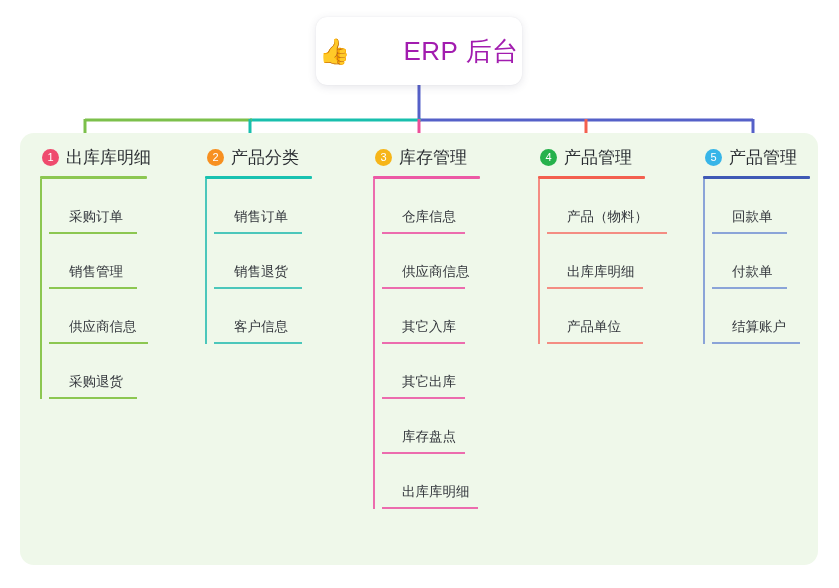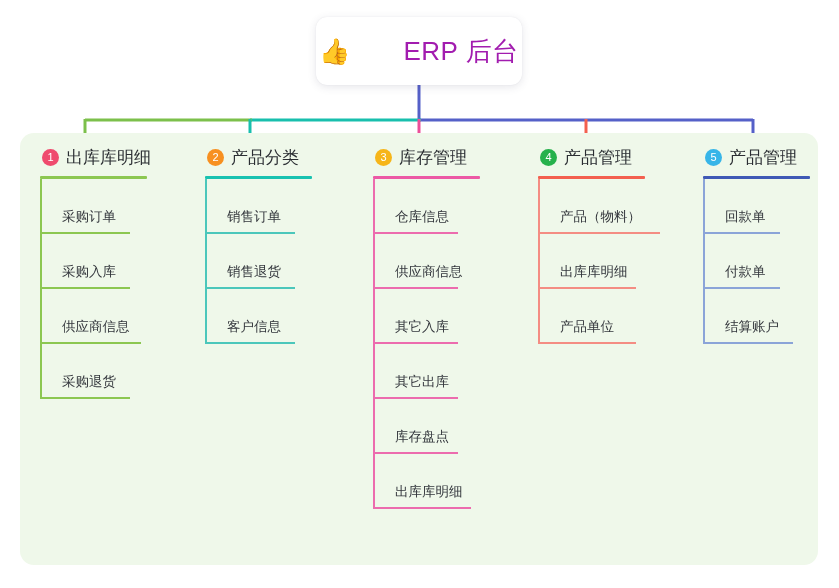--- a/index.html
+++ b/index.html
@@ -98,21 +98,21 @@
     white-space: nowrap;
   }
   .col-rule {
     height: 3px;
     margin-top: 8px;
     border-radius: 1px;
   }
 
   .leaf-wrap {
     position: relative;
-    padding-left: 0;
+    padding-left: 7px;
     font-family: Liberation Serif, serif;
   }
   .leaf-spine {
     position: absolute;
     left: 0;
     top: 0;
     bottom: 0;
     width: 2px;
   }
   .leaf {
@@ -168,21 +168,21 @@
       <span class="col-title">出库库明细</span>
     </div>
     <div class="col-rule" style="background:#8cc751; width:107px;"></div>
     <div class="leaf-wrap">
       <div class="leaf-spine" style="background:#8cc751;"></div>
       <div class="leaf">
         <span class="leaf-label">采购订单</span>
         <span class="leaf-rule" style="background:#8cc751; width:88px;"></span>
       </div>
       <div class="leaf">
-        <span class="leaf-label">采购入库</span>
+        <span class="leaf-label">销售管理</span>
         <span class="leaf-rule" style="background:#8cc751; width:88px;"></span>
       </div>
       <div class="leaf">
         <span class="leaf-label">供应商信息</span>
         <span class="leaf-rule" style="background:#8cc751; width:99px;"></span>
       </div>
       <div class="leaf">
         <span class="leaf-label">采购退货</span>
         <span class="leaf-rule" style="background:#8cc751; width:88px;"></span>
       </div>

